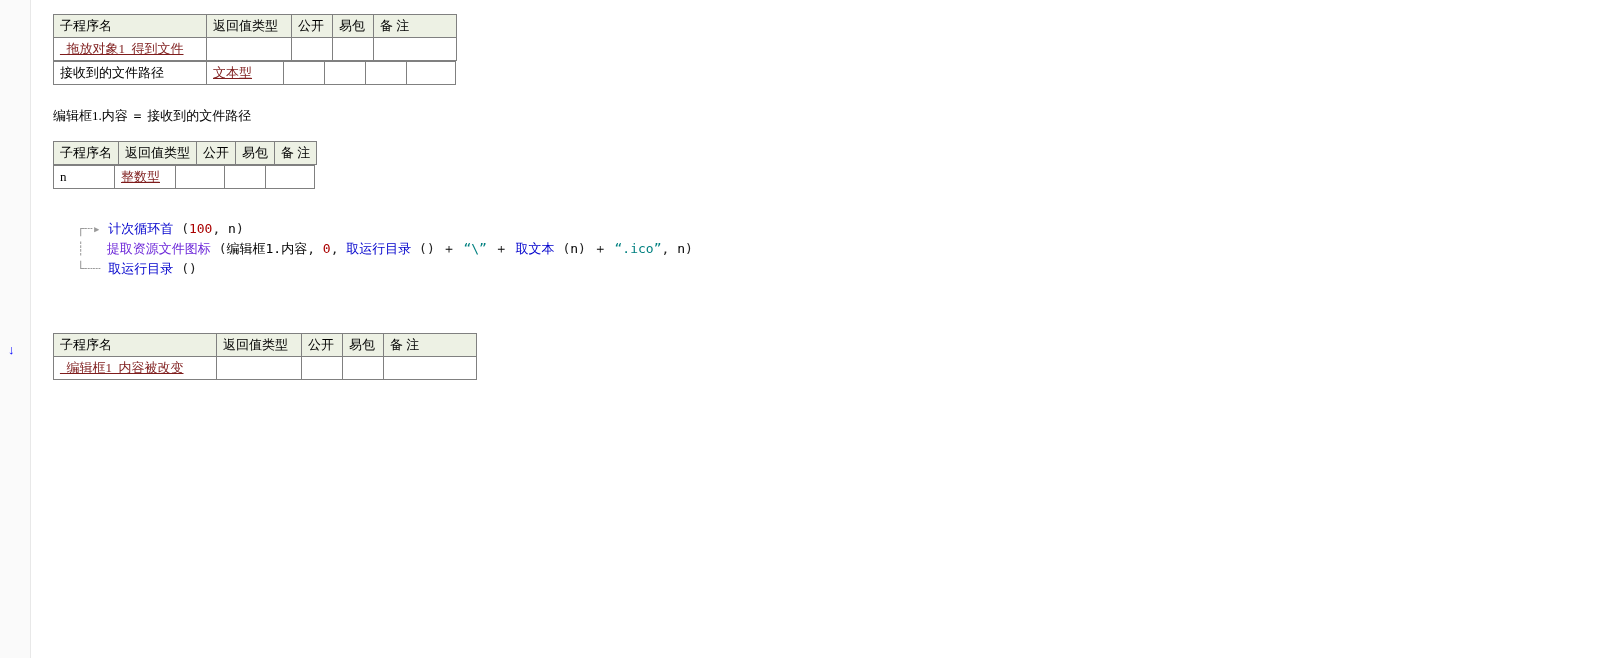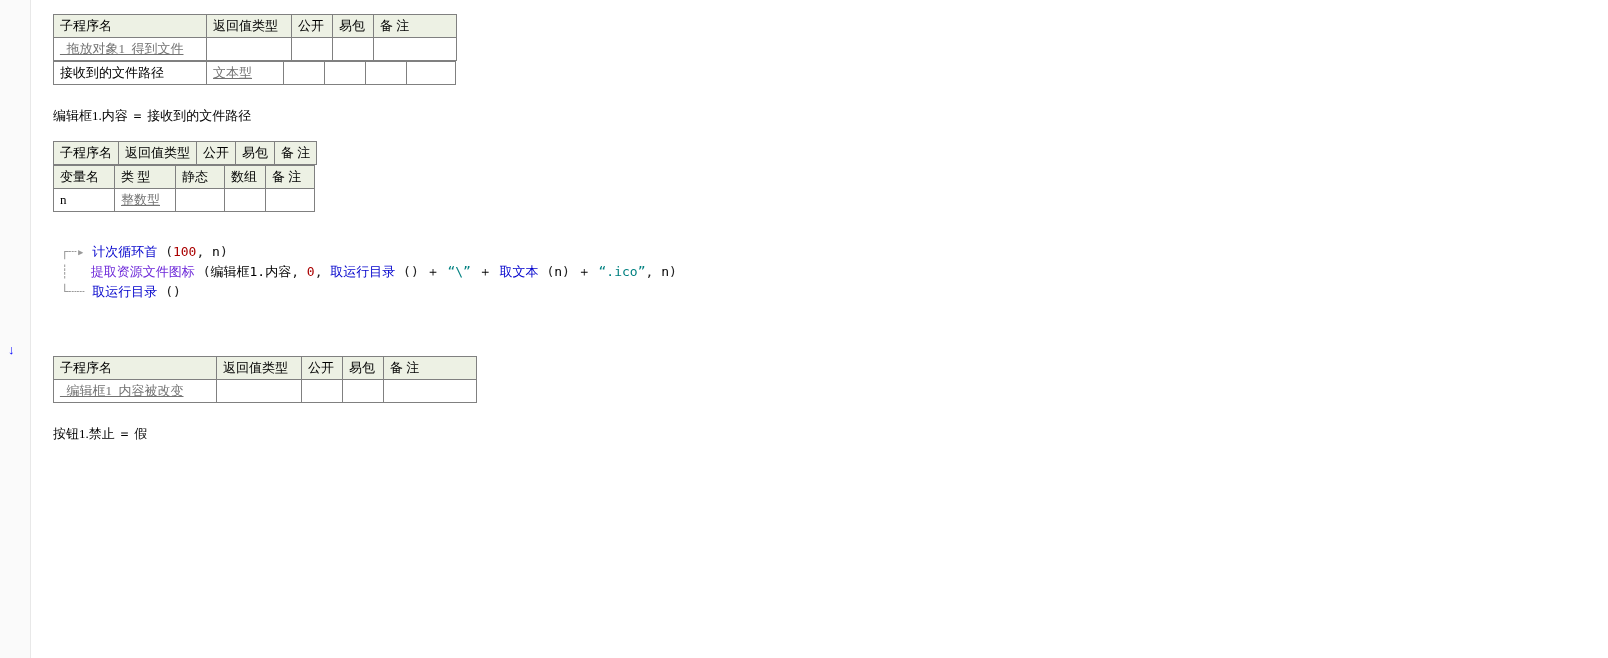--- a/index.html
+++ b/index.html
@@ -5,25 +5,25 @@
   body { margin: 0; font-family: "SimSun", "宋体", serif; font-size: 13px; background: #ffffff; color: #000000; }
   .page { display: flex; width: 1608px; height: 658px; }
   .gutter { width: 30px; background: #fafafa; border-right: 1px solid #e8e8e8; position: relative; flex-shrink: 0; }
   .gutter-arrow { position: absolute; left: 8px; top: 342px; color: #0000ff; font-weight: bold; }
   .content { flex: 1; padding: 14px 18px 0 22px; background: #ffffff; overflow: hidden; }
 
   table { border-collapse: collapse; }
   table.def th, table.def td { border: 1px solid #808080; padding: 2px 6px; white-space: nowrap; text-align: left; font-weight: normal; }
   table.def th { background: #edf1e4; }
   table.def td { background: #ffffff; }
-  .link { color: #737373; text-decoration: underline; cursor: pointer; }
+  .link { color: #7f1d1d; text-decoration: underline; cursor: pointer; }
 
   .stmt { margin: 22px 0 16px 0; }
 
-  .codeblock { margin: 30px 0 54px 8px; font-family: "SimSun", monospace; line-height: 1.55; }
+  .codeblock { margin: 30px 0 54px 24px; font-family: "SimSun", monospace; line-height: 1.55; }
   .codeblock .line { white-space: nowrap; }
   .guide { color: #9a9a9a; display: inline-block; vertical-align: top; }
   .kw-blue { color: #0000cc; }
   .kw-purple { color: #6d28d9; }
   .kw-green { color: #008080; }
   .kw-red { color: #aa0000; }
   .paren { color: #222; }
   .black { color: #000; }
 </style>
 </head>
@@ -76,27 +76,20 @@
         <th>返回值类型</th>
         <th>公开</th>
         <th>易包</th>
         <th>备 注</th>
       </tr>
     </tbody>
       </table>
 
     <table class="def">
       <tbody>
-          <tr>
-        <th>变量名</th>
-        <th>类 型</th>
-        <th>静态</th>
-        <th>数组</th>
-        <th>备 注</th>
-      </tr>
       <tr>
         <td style="min-width:48px;">n</td>
         <td style="min-width:48px;"><span class="link">整数型</span></td>
         <td style="min-width:36px;"></td>
         <td style="min-width:28px;"></td>
         <td style="min-width:36px;"></td>
       </tr>
     </tbody>
       </table>
 
@@ -127,16 +120,15 @@
       <tr>
         <td style="min-width:150px;"><span class="link">_编辑框1_内容被改变</span></td>
         <td style="min-width:72px;"></td>
         <td style="min-width:28px;"></td>
         <td style="min-width:28px;"></td>
         <td style="min-width:80px;"></td>
       </tr>
     </tbody>
       </table>
 
-    <div class="stmt">按钮1.禁止 ＝ 假</div>
 
   </div>
 </div>
 
 </body></html>

